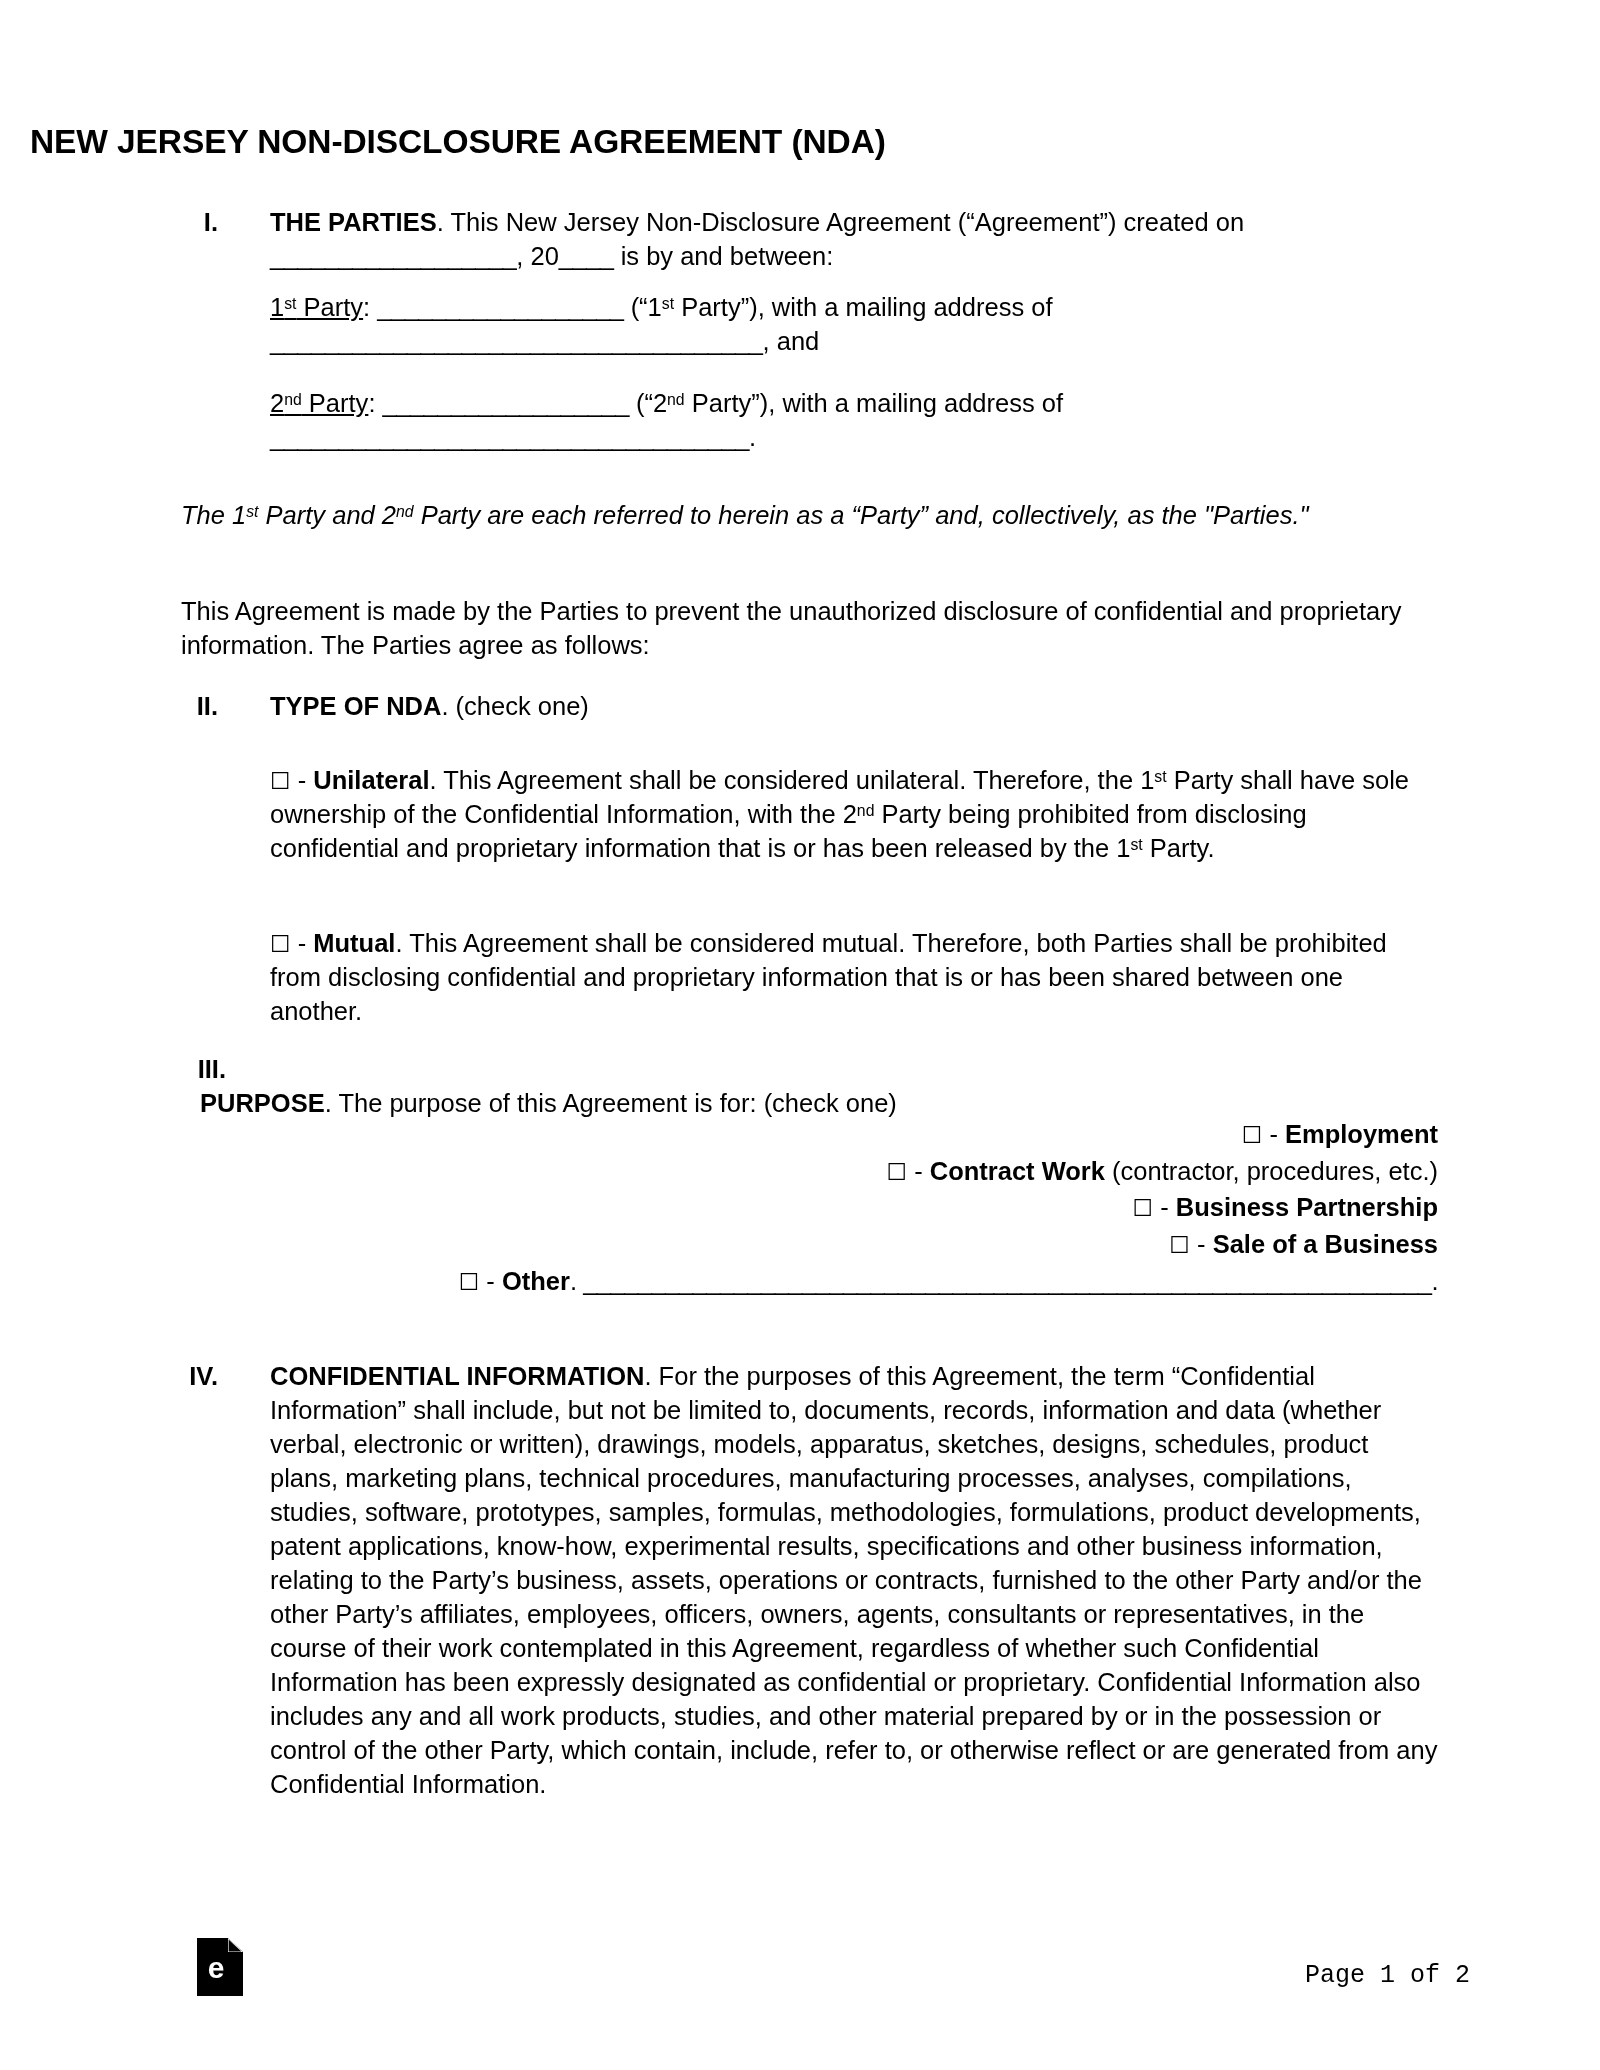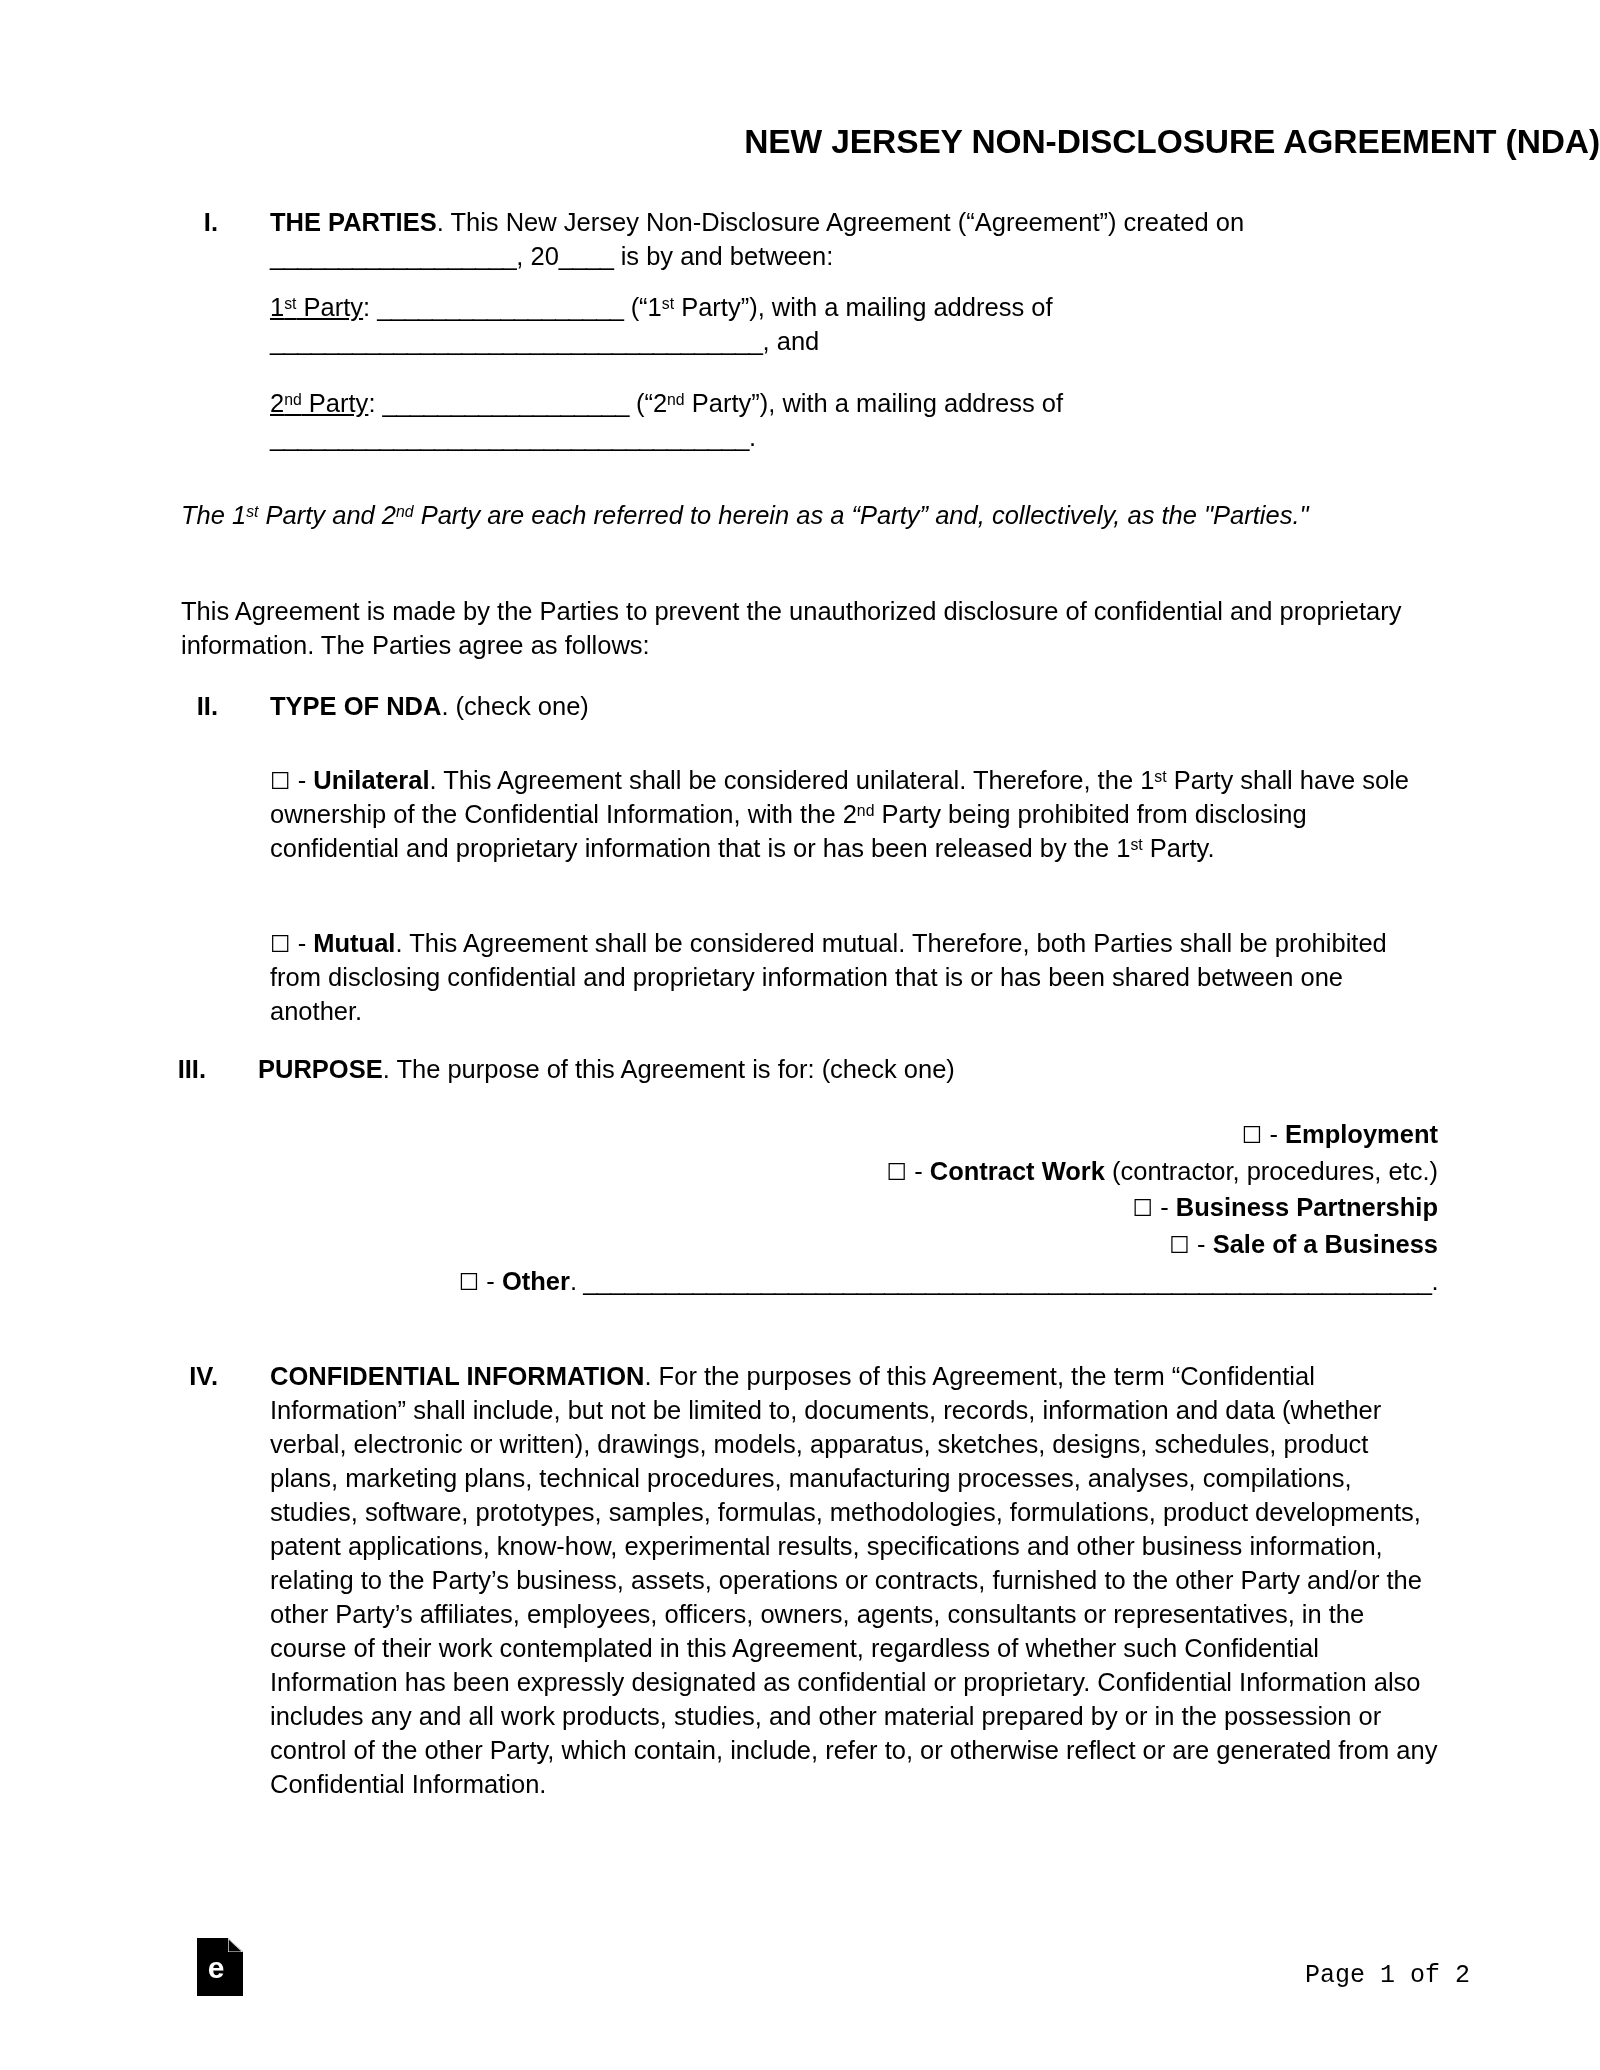--- a/index.html
+++ b/index.html
@@ -19,21 +19,21 @@
     position: relative;
     width: 1600px;
     height: 2070px;
     box-sizing: border-box;
     padding: 0;
   }
   
   .doc-title {
     font-size: 33.5px;
     font-weight: bold;
-    text-align: right;
+    text-align: left;
     letter-spacing: -0.1px;
     margin: 0;
     padding-top: 123px;
     padding-left: 30px;
     line-height: 1.15;
   }
 
   
   .clause {
     position: relative;
@@ -131,23 +131,24 @@
   .opt-mutual {
     position: absolute;
     left: 270px;
     top: 926px;
     width: 1168px;
     font-size: 25.5px;
     line-height: 1.335;
   }
   .sec3 {
     position: absolute;
-    left: 128px;
+    left: 148px;
     top: 1052px;
     width: 1298px;
+    flex-direction: column;
   }
   .sec3 .roman { width: 78px; }
   .sec3 .clause-text { padding-left: 52px; }
 
   .purpose-list {
     position: absolute;
     left: 270px;
     top: 1116px;
     width: 1168px;
     font-size: 25.5px;

